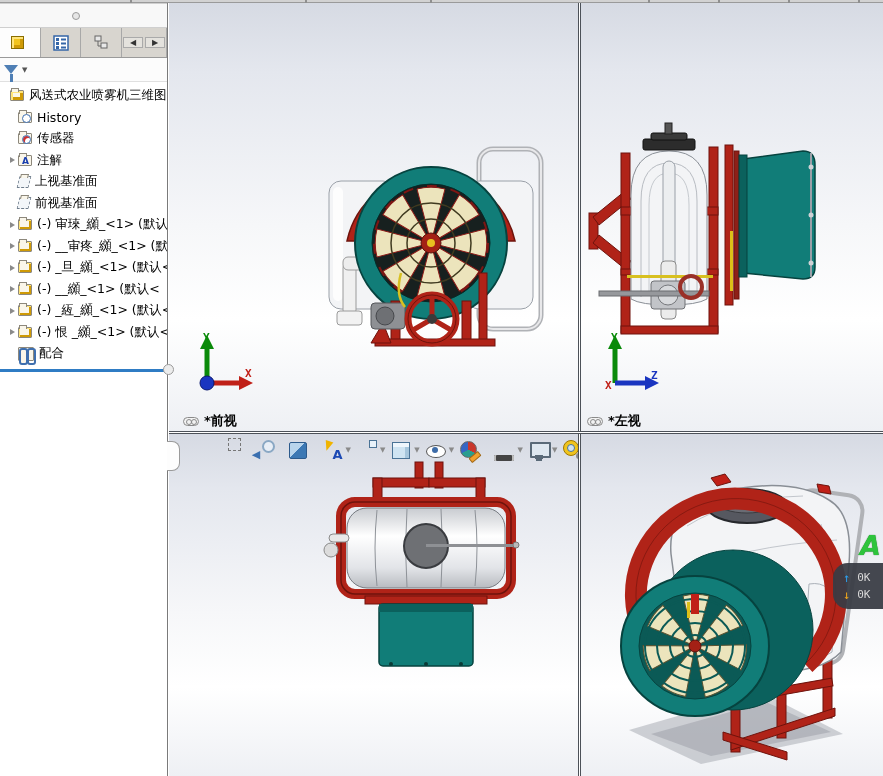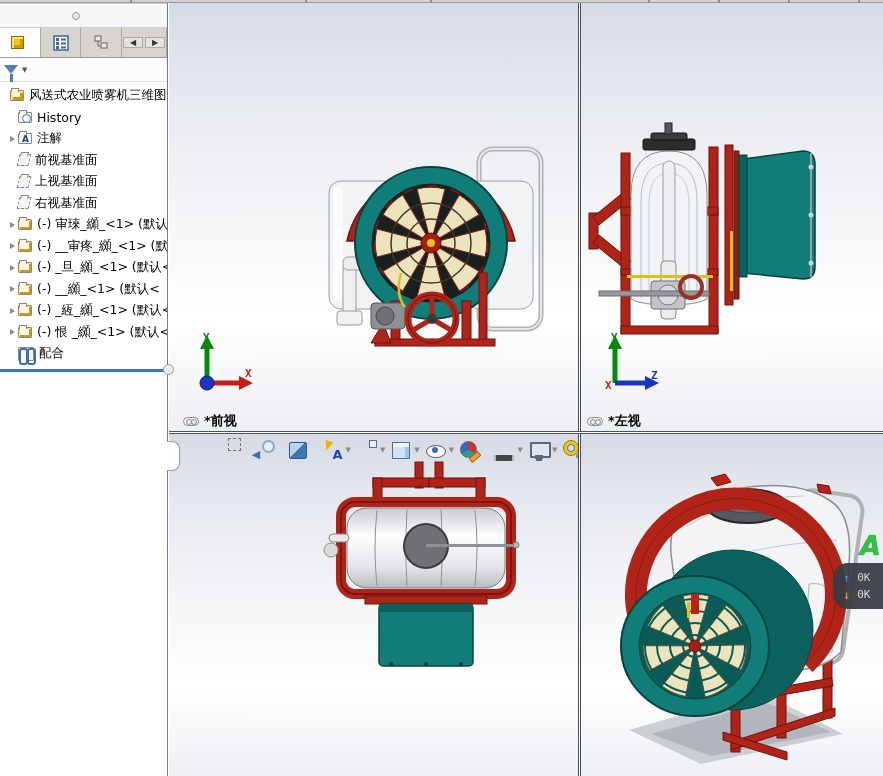--- a/index.html
+++ b/index.html
@@ -173,52 +173,52 @@
         </div>
 
         <div class="tree-row child">
           <span class="arrow-slot">
             <span class="expand-arrow" style="visibility: hidden;"></span>
           </span>
           <span class="tree-ico folder-base history-folder-icon"></span>
           <span>History</span>
         </div>
 
+        <div class="tree-row child">
+          <span class="arrow-slot">
+            <span class="expand-arrow" style="visibility: hidden;"></span>
+          </span>
+          <span class="tree-ico folder-base sensors-folder-icon"></span>
+          <span>传感器</span>
+        </div>
 
         <div class="tree-row child">
           <span class="arrow-slot">
             <span class="expand-arrow"></span>
           </span>
           <span class="tree-ico folder-base annotations-folder-icon"></span>
           <span>注解</span>
         </div>
 
         <div class="tree-row child">
           <span class="arrow-slot">
             <span class="expand-arrow" style="visibility: hidden;"></span>
           </span>
           <span class="tree-ico folder-base plane-icon"></span>
+          <span>上视基准面</span>
+        </div>
+
+        <div class="tree-row child">
+          <span class="arrow-slot">
+            <span class="expand-arrow" style="visibility: hidden;"></span>
+          </span>
+          <span class="tree-ico folder-base plane-icon"></span>
           <span>前视基准面</span>
         </div>
 
-        <div class="tree-row child">
-          <span class="arrow-slot">
-            <span class="expand-arrow" style="visibility: hidden;"></span>
-          </span>
-          <span class="tree-ico folder-base plane-icon"></span>
-          <span>上视基准面</span>
-        </div>
-
-        <div class="tree-row child">
-          <span class="arrow-slot">
-            <span class="expand-arrow" style="visibility: hidden;"></span>
-          </span>
-          <span class="tree-ico folder-base plane-icon"></span>
-          <span>右视基准面</span>
-        </div>
 
 
         <div class="tree-row child">
           <span class="arrow-slot">
             <span class="expand-arrow"></span>
           </span>
           <span class="tree-ico folder-base component-icon"></span>
           <span>(-) 审琜_纐_&lt;1&gt; (默认&lt;</span>
         </div>
 

